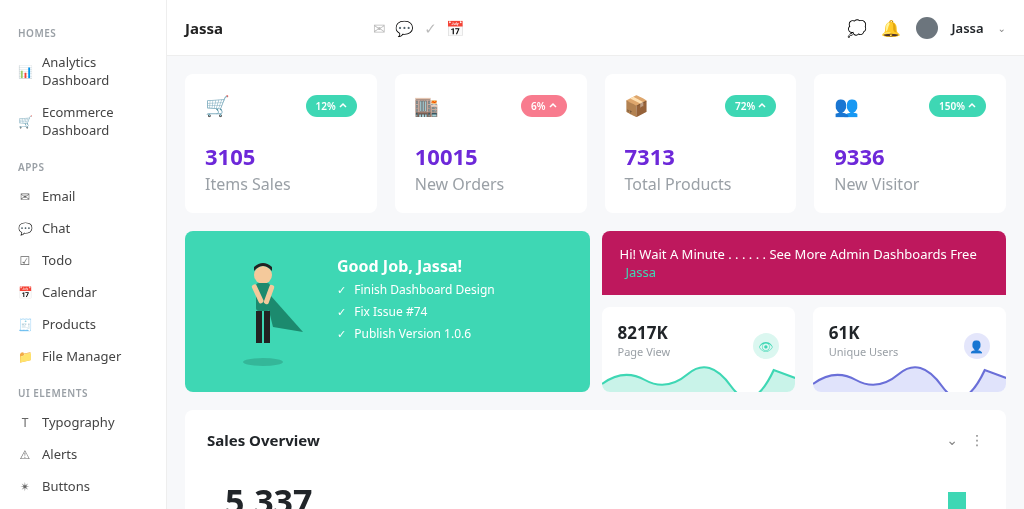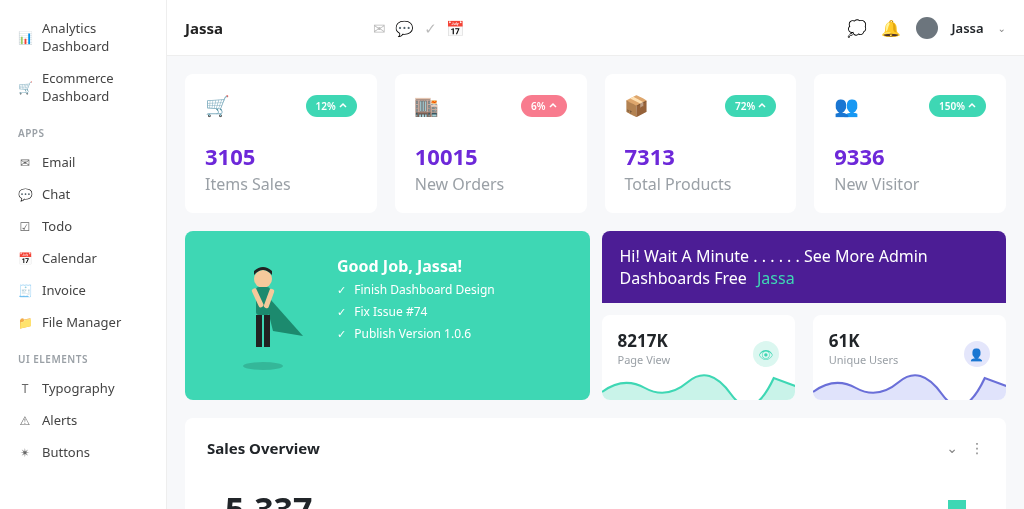--- a/index.html
+++ b/index.html
@@ -29,21 +29,21 @@
 .stat-num{font-size:22px;font-weight:700;color:#6d28d9}
 .stat-label{font-size:16px;color:#9aa0a6;margin-top:2px}
 .row2{display:grid;grid-template-columns:1fr 1fr;gap:12px;margin-bottom:18px}
 .hero{background:#3ed7b4;border-radius:8px;padding:24px 28px;display:flex;gap:24px;color:#fff}
 .hero-fig{width:100px;display:flex;align-items:center;justify-content:center}
 .hero h3{font-size:16px;font-weight:700;margin-bottom:4px}
 .hero .sub{font-size:11px;opacity:.92;margin-bottom:12px}
 .task{font-size:12px;display:flex;align-items:center;gap:8px;margin-bottom:5px}
 .task::before{content:"✓";font-size:11px}
 .right-col{display:flex;flex-direction:column;gap:0}
-.notice{background:#4c1d95;color:#fff;border-radius:8px 8px 0 0;padding:14px 18px;font-size:16px}
+.notice{background:#be185d;color:#fff;border-radius:8px 8px 0 0;padding:14px 18px;font-size:13px}
 .notice .link{color:#3ed7b4;margin-left:6px}
 .mini-row{display:grid;grid-template-columns:1fr 1fr;gap:18px;margin-top:12px}
 .mini{background:#fff;border-radius:8px;padding:14px 16px 0;position:relative;height:85px;overflow:hidden}
 .mini-top{display:flex;justify-content:space-between;align-items:flex-end}
 .mini-num{font-size:17px;font-weight:700}
 .mini-label{font-size:11px;color:#9aa0a6}
 .mini-ico{width:26px;height:26px;border-radius:50%;display:flex;align-items:center;justify-content:center;font-size:12px}
 .mini-ico.teal{background:#dbf7f0;color:#3ed7b4}
 .mini-ico.blue{background:#e4e6fb;color:#6a6fd8}
 .mini svg{position:absolute;bottom:0;left:0;width:100%;height:32px}
@@ -55,20 +55,21 @@
 .sales-bars{position:absolute;right:40px;bottom:0;display:flex;gap:32px;align-items:flex-end;height:60px}
 .bar{width:18px;background:#3ed7b4}
 .superhero{width:90px;height:110px}
 </style>
 </head>
 <body>
 
 <div class="app">
   <div class="sidebar">
     <div id="nav-mount">
+        <div class="sec-label">HOMES</div>
         <div class="nav-item">
           <span class="ico">📊</span>
           <span>Analytics Dashboard</span>
         </div>
         <div class="nav-item">
           <span class="ico">🛒</span>
           <span>Ecommerce Dashboard</span>
         </div>
         <div class="sec-label">APPS</div>
         <div class="nav-item">
@@ -82,21 +83,21 @@
         <div class="nav-item">
           <span class="ico">☑</span>
           <span>Todo</span>
         </div>
         <div class="nav-item">
           <span class="ico">📅</span>
           <span>Calendar</span>
         </div>
         <div class="nav-item">
           <span class="ico">🧾</span>
-          <span>Invoice</span>
+          <span>Products</span>
         </div>
         <div class="nav-item">
           <span class="ico">📁</span>
           <span>File Manager</span>
         </div>
         <div class="sec-label">UI ELEMENTS</div>
         <div class="nav-item">
           <span class="ico">T</span>
           <span>Typography</span>
         </div>

